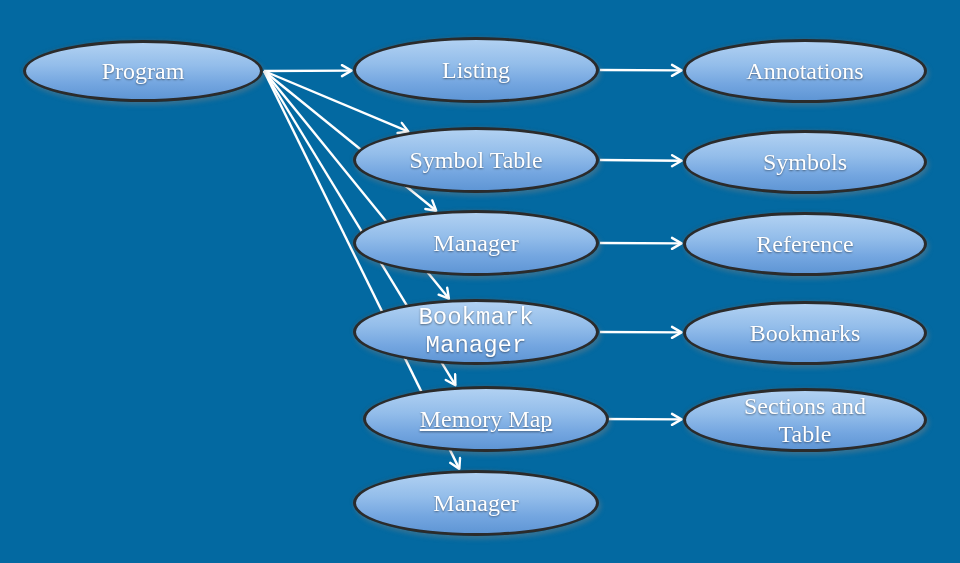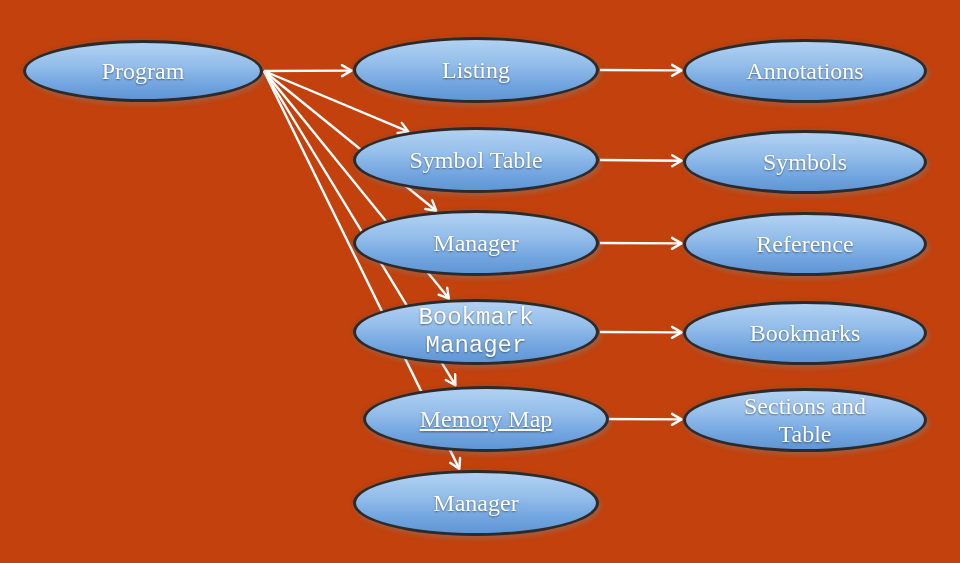--- a/index.html
+++ b/index.html
@@ -4,21 +4,21 @@
 <style>
   html, body {
     margin: 0;
     padding: 0;
     background: #000;
   }
   .canvas {
     position: relative;
     width: 960px;
     height: 563px;
-    background: #c2410c;
+    background: #0369a1;
     overflow: hidden;
     font-family: "Liberation Serif", "DejaVu Serif", serif;
   }
   .edges-layer {
     position: absolute;
     left: 0;
     top: 0;
     width: 960px;
     height: 563px;
     z-index: 1;

